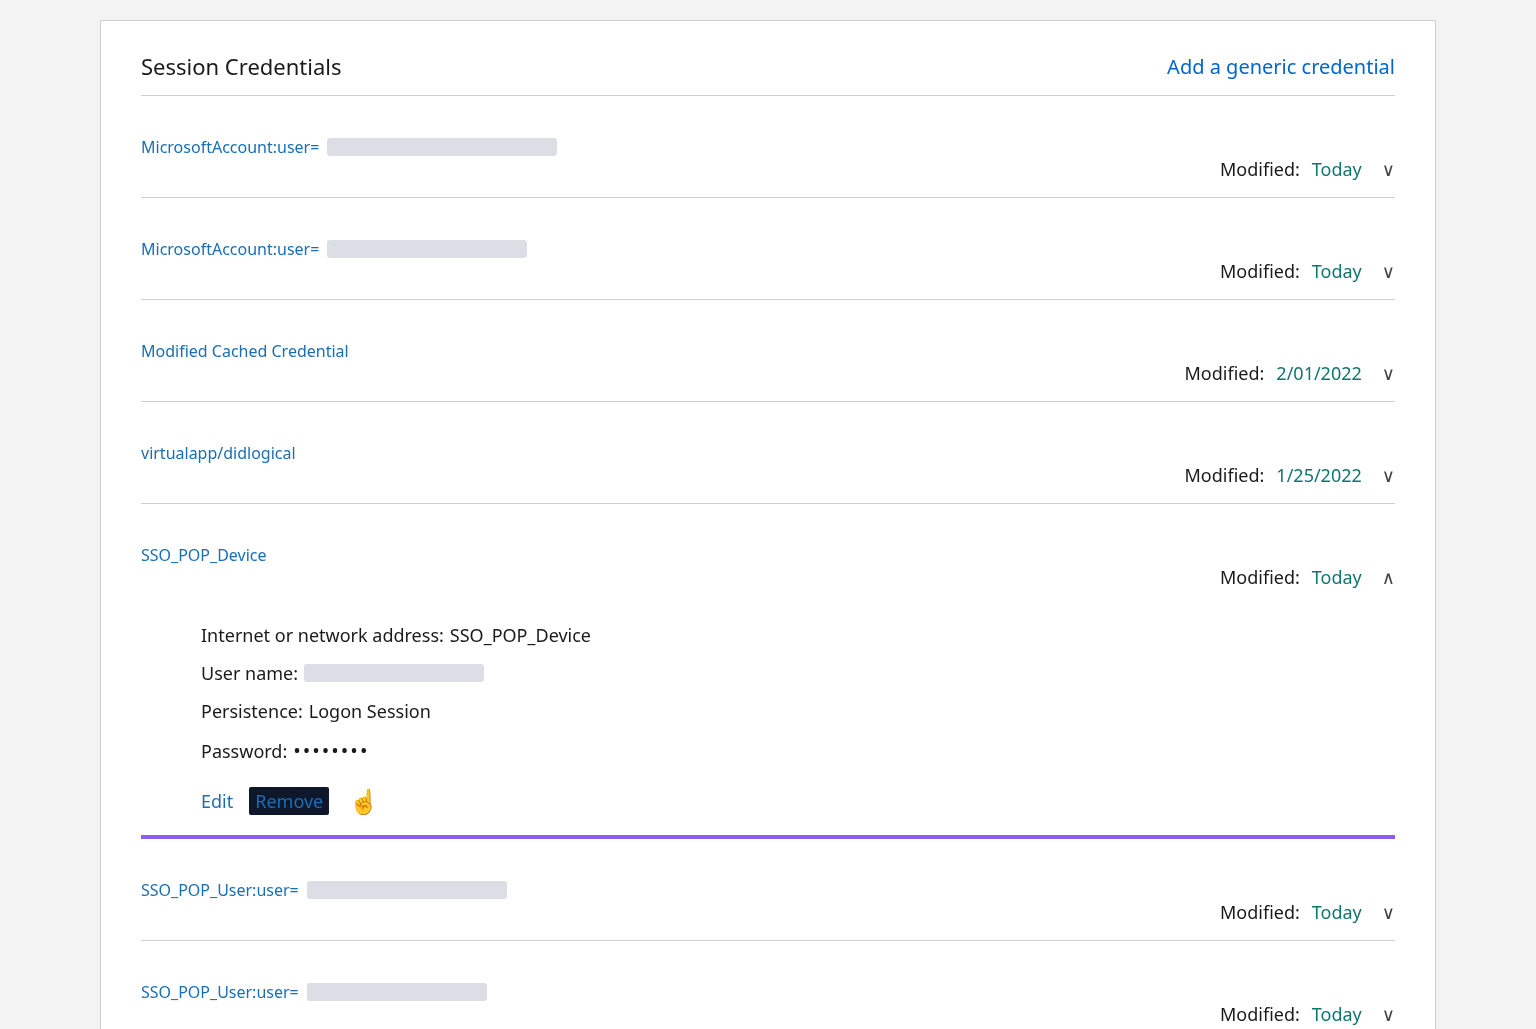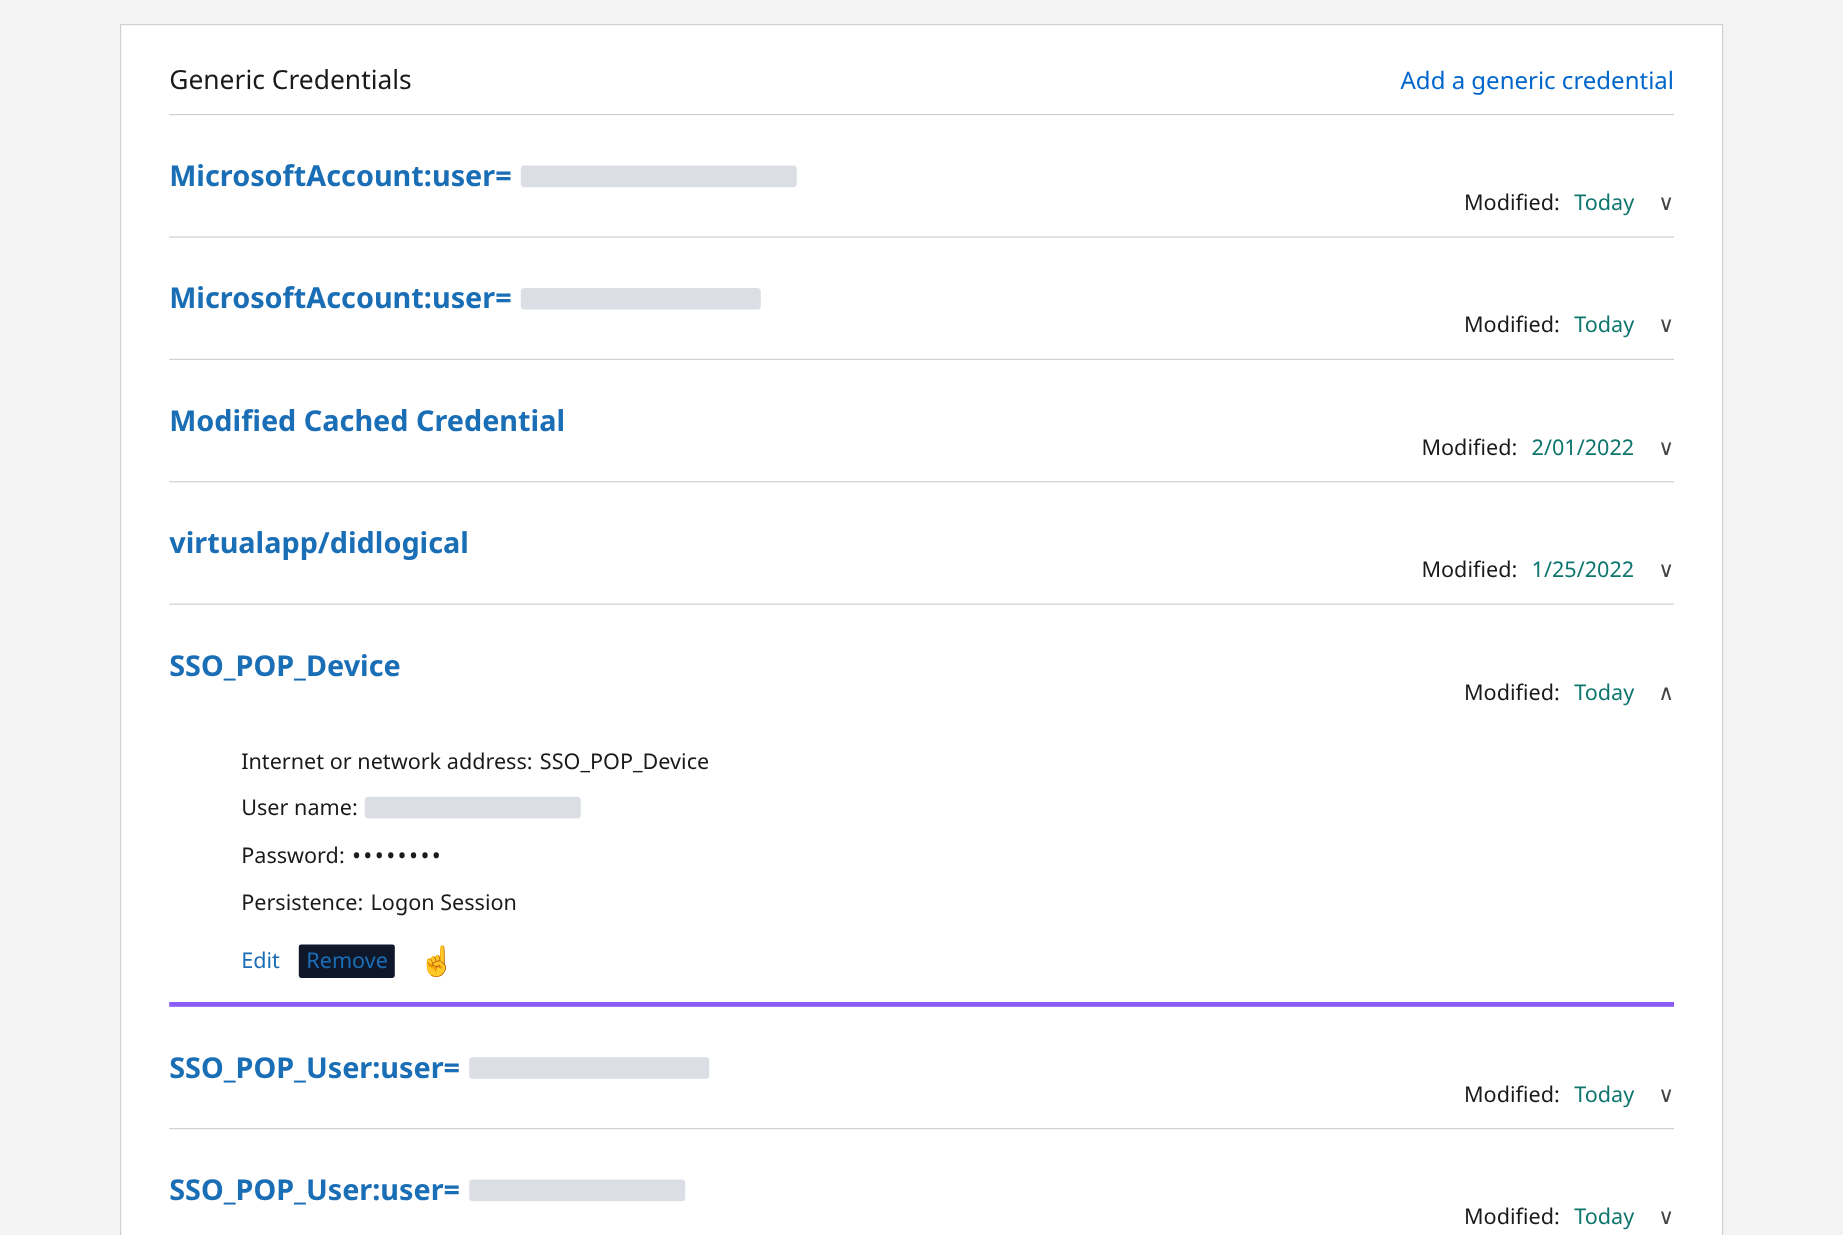--- a/index.html
+++ b/index.html
@@ -56,26 +56,25 @@
       padding: 16px 0;
       border-bottom: 1px solid #d0d0d0;
       cursor: pointer;
     }
 
     .credential-row.expanded {
       border-bottom: none;
     }
 
     .credential-name {
-      font-size: 24px;
+      font-size: 16px;
       color: #1a6eb5;
       display: flex;
       align-items: center;
       gap: 8px;
-      font-weight: bold;
     }
 
     .credential-name .blurred {
       display: inline-block;
       background: #b8c0cc;
       border-radius: 3px;
       height: 18px;
       vertical-align: middle;
       opacity: 0.5;
     }
@@ -162,21 +161,21 @@
       color: #0f766e;
       font-weight: 400;
     }
   </style>
 </head>
 <body>
 
 <div class="container">
 
   <div class="section-header">
-    <span class="section-title">Generic Credentials</span>
+    <span class="section-title">Session Credentials</span>
     <a class="add-link">Add a generic credential</a>
   </div>
 
   <div id="credentials-list">
       <div class="credential-row">
         <span class="credential-name">
           <span>MicrosoftAccount:user=</span>
           <span class="blurred" style="width: 230px;"></span>
         </span>
         <span class="credential-meta">
@@ -229,26 +228,26 @@
       <div class="expanded-content">
         <div class="detail-row">
           <span class="detail-label">Internet or network address:</span> 
           <span class="detail-value">SSO_POP_Device</span>
         </div>
         <div class="detail-row">
           <span class="detail-label">User name:</span> 
           <span class="detail-value blurred" style="width:180px; display:inline-block;"></span>
         </div>
         <div class="detail-row">
+          <span class="detail-label">Persistence:</span> 
+          <span class="detail-value">Logon Session</span>
+        </div>
+        <div class="detail-row">
           <span class="detail-label">Password:</span> 
           <span class="detail-value password-dots">••••••••</span>
-        </div>
-        <div class="detail-row">
-          <span class="detail-label">Persistence:</span> 
-          <span class="detail-value">Logon Session</span>
         </div>
         <div class="action-links">
           <a class="action-link">Edit</a>
           <a class="action-link remove-active">Remove</a>
           <span style="font-size: 24px; margin-left: 4px; display: inline-block;">☝</span>
         </div>
       </div>
       <div class="credential-row">
         <span class="credential-name">
           <span>SSO_POP_User:user=</span>

